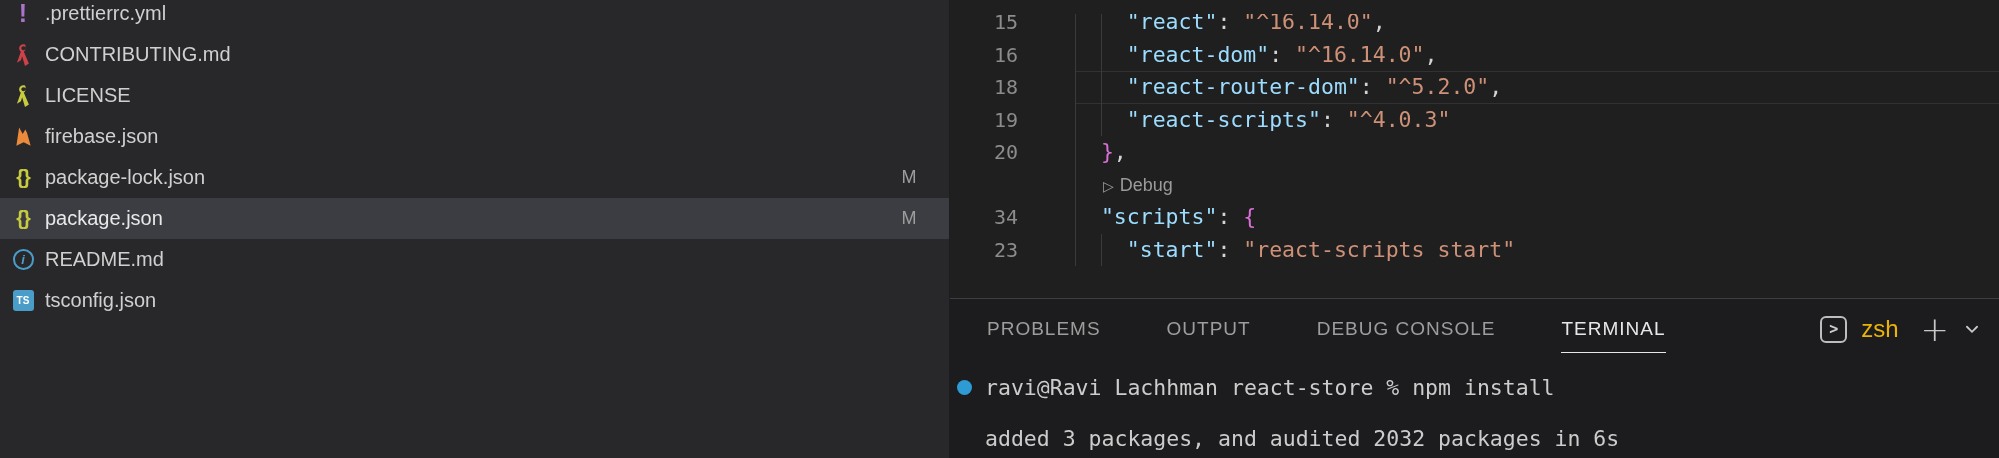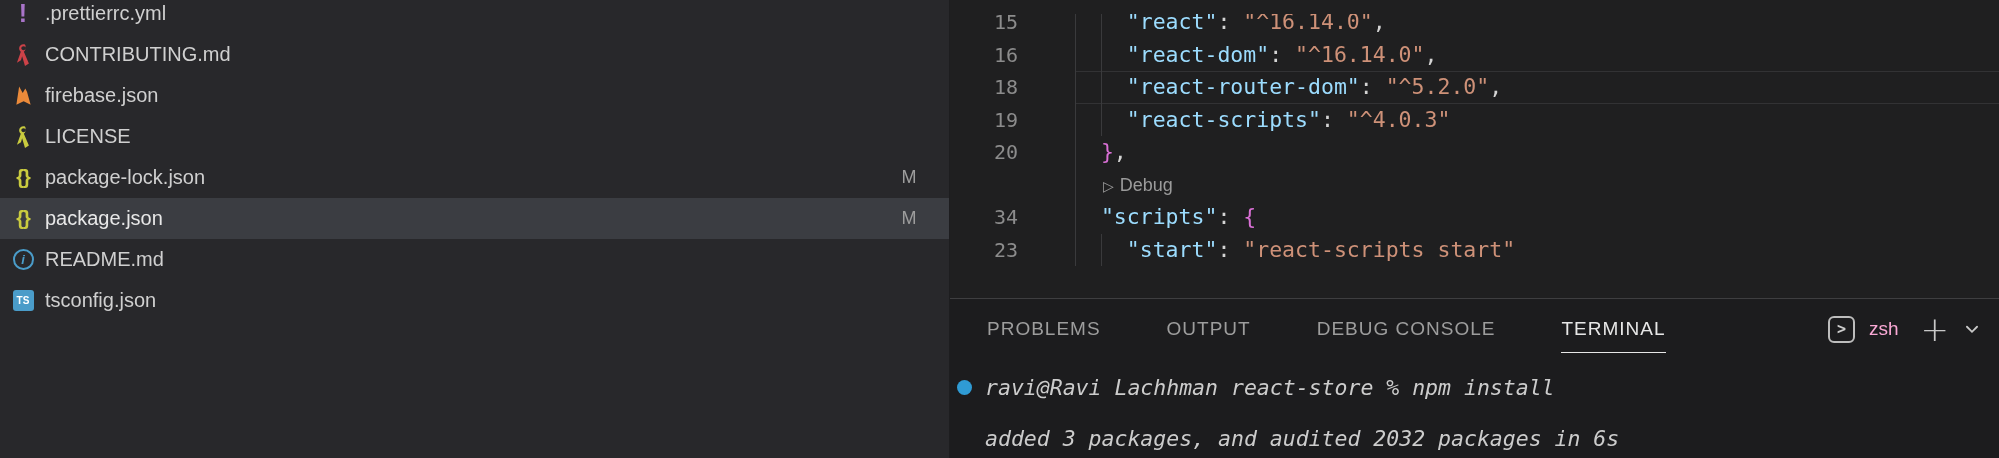--- a/index.html
+++ b/index.html
@@ -52,29 +52,29 @@
   #panel{position:absolute;left:950px;top:298px;width:1049px;height:160px;
          background:#1C1C1E;border-top:1.5px solid #3E3E40;overflow:hidden;}
   #panel-tabs{display:flex;align-items:center;height:60px;padding-left:37px;gap:66px;}
   .ptab{color:#9D9D9D;font-size:19px;letter-spacing:1px;cursor:pointer;white-space:nowrap;}
   .ptab.active{color:#E7E7E7;position:relative;}
   .ptab.active::after{content:"";position:absolute;left:0;right:0;bottom:-13px;height:1.5px;background:#E7E7E7;}
   #panel-controls{margin-left:auto;display:flex;align-items:center;gap:14px;padding-right:18px;}
   #term-profile-icon{width:27px;height:27px;border:2px solid #BDBDBD;border-radius:6px;
         display:flex;align-items:center;justify-content:center;color:#CDCDCD;
         font-size:15px;font-weight:700;font-family:"DejaVu Sans Mono",monospace;}
-  #shell-label{color:#f9a8d4;font-size:19px;}
+  #shell-label{color:#eab308;font-size:24px;}
   #new-terminal-button{color:#C8C8C8;font-size:34px;font-weight:100;line-height:20px;cursor:pointer;
         font-family:"DejaVu Sans",sans-serif;margin-left:8px;}
   #terminal-dropdown-button{cursor:pointer;display:flex;align-items:center;}
 
   #term-output{position:absolute;left:0;right:0;top:76px;padding-left:35px;
         font-family:"DejaVu Sans Mono","Liberation Mono",monospace;font-size:21.5px;
         line-height:25.5px;color:#CCCCCC;white-space:pre;}
-  .tline{position:relative;height:25.5px;font-style:italic;}
+  .tline{position:relative;height:25.5px;}
   .tdot{position:absolute;left:-28px;top:5px;width:15px;height:15px;border-radius:50%;background:#2F9BD4;}
 </style>
 </head>
 <body>
 
 <div id="stage">
 
   <div id="sidebar">
     <div id="file-list">
         <div class="file-row">
@@ -85,35 +85,35 @@
         <div class="file-row">
           <span class="ficon ficon-ribbon-red">
   <svg viewBox="0 0 20 20" width="23" height="23">
               <path fill="currentColor" d="M10 1C7.8 1 6.2 2.6 6.2 4.6c0 1.2.55 2.3 1.45 3L4.3 17.2l3.5-2.1 1-3.6 2.5 8.5 3.4-2.1-4.4-10.3c.9-.7 1.5-1.8 1.5-3C11.8 2.6 12.2 1 10 1zm0 1.9c1.1 0 1.9.8 1.9 1.7S11.1 6.3 10 6.3 8.1 5.5 8.1 4.6 8.9 2.9 10 2.9z"></path>
             </svg>
 </span>
           <span class="fname">CONTRIBUTING.md</span>
           <span class="fbadge"></span>
         </div>
         <div class="file-row">
+          <span class="ficon ficon-ribbon-yellow">
+  <svg viewBox="0 0 20 20" width="23" height="23">
+              <path fill="currentColor" d="M10 1C7.8 1 6.2 2.6 6.2 4.6c0 1.2.55 2.3 1.45 3L4.3 17.2l3.5-2.1 1-3.6 2.5 8.5 3.4-2.1-4.4-10.3c.9-.7 1.5-1.8 1.5-3C11.8 2.6 12.2 1 10 1zm0 1.9c1.1 0 1.9.8 1.9 1.7S11.1 6.3 10 6.3 8.1 5.5 8.1 4.6 8.9 2.9 10 2.9z"></path>
+            </svg>
+</span>
+          <span class="fname">LICENSE</span>
+          <span class="fbadge"></span>
+        </div>
+        <div class="file-row">
           <span class="ficon ficon-flame">
   <svg viewBox="0 0 20 20" width="23" height="23">
               <path fill="currentColor" d="M3.8 18 6.2 2.1l3.1 5.8L11.6 4l1.5 2.9L16.2 18l-6.1-3.1L3.8 18z"></path>
             </svg>
 </span>
           <span class="fname">firebase.json</span>
-          <span class="fbadge"></span>
-        </div>
-        <div class="file-row">
-          <span class="ficon ficon-ribbon-yellow">
-  <svg viewBox="0 0 20 20" width="23" height="23">
-              <path fill="currentColor" d="M10 1C7.8 1 6.2 2.6 6.2 4.6c0 1.2.55 2.3 1.45 3L4.3 17.2l3.5-2.1 1-3.6 2.5 8.5 3.4-2.1-4.4-10.3c.9-.7 1.5-1.8 1.5-3C11.8 2.6 12.2 1 10 1zm0 1.9c1.1 0 1.9.8 1.9 1.7S11.1 6.3 10 6.3 8.1 5.5 8.1 4.6 8.9 2.9 10 2.9z"></path>
-            </svg>
-</span>
-          <span class="fname">LICENSE</span>
           <span class="fbadge"></span>
         </div>
         <div class="file-row">
           <span class="ficon ficon-braces">{}</span>
           <span class="fname">package-lock.json</span>
           <span class="fbadge">M</span>
         </div>
         <div class="file-row selected">
           <span class="ficon ficon-braces">{}</span>
           <span class="fname">package.json</span>

